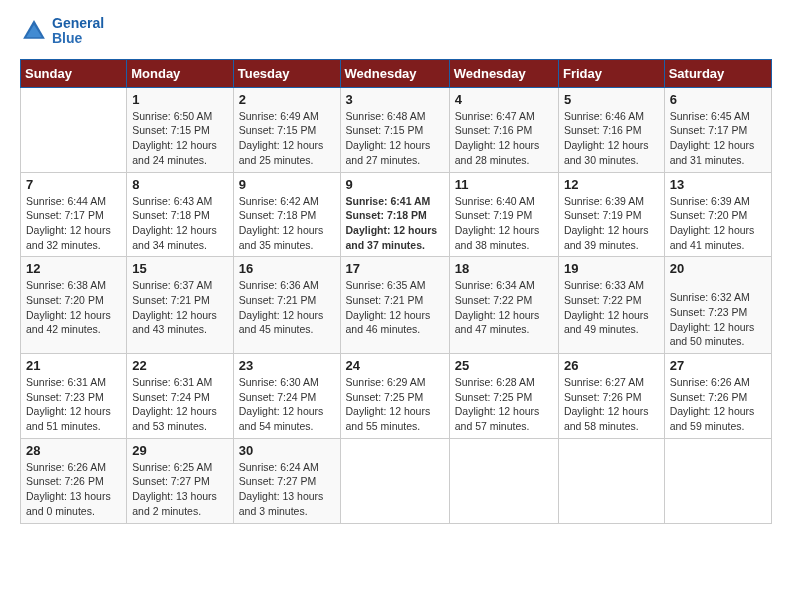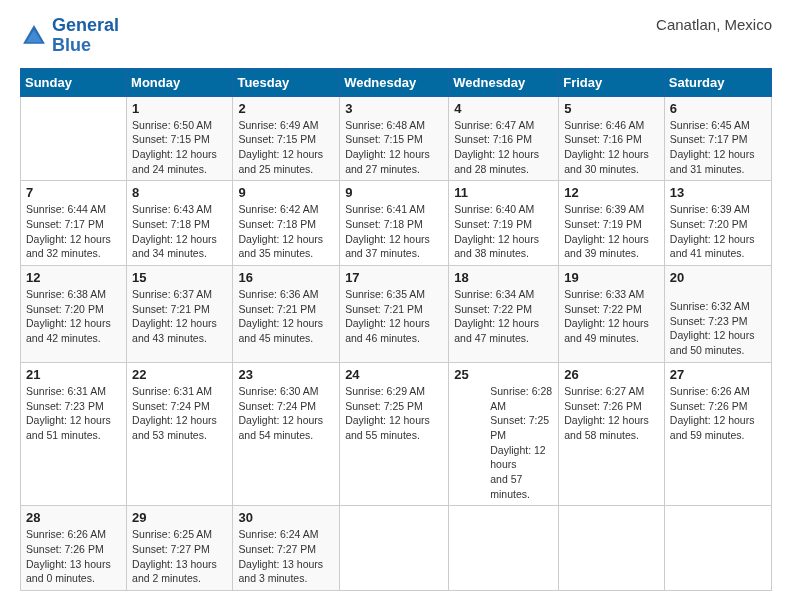--- a/index.html
+++ b/index.html
@@ -15,21 +15,21 @@
       justify-content: space-between;
       align-items: flex-start;
       margin-bottom: 12px;
     }
     .logo {
       display: flex;
       align-items: center;
       gap: 4px;
     }
     .logo-text {
-      font-size: 18px;
+      font-size: 14px;
       font-weight: bold;
       color: #1a1a2e;
       line-height: 1.1;
     }
     .logo-text span {
       color: #1a5fa8;
     }
     .logo-icon {
       width: 28px;
       height: 28px;
@@ -45,21 +45,21 @@
     .location {
       font-size: 15px;
       color: #444;
     }
     table {
       width: 100%;
       border-collapse: collapse;
       font-size: 11px;
     }
     thead tr th {
-      background: #0369a1;
+      background: #7f1d1d;
       color: #fff;
       padding: 6px 4px;
       text-align: left;
       font-size: 13px;
       font-weight: bold;
       border: 1px solid #1a5fa8;
     }
     tbody tr td {
       border: 1px solid #ccc;
       padding: 4px 5px;
@@ -95,21 +95,20 @@
     <svg class="logo-icon" viewBox="0 0 36 36">
       <polygon points="18,4 32,28 4,28" fill="#2a6db5"></polygon>
       <polygon points="18,10 28,26 8,26" fill="#5aaaf0" opacity="0.5"></polygon>
     </svg>
     <div class="logo-text">
       <span>General</span><br>
       <span style="color:#2a6db5">Blue</span>
     </div>
   </div>
   <div class="title-block">
-    <div class="location">Canatlan, Mexico</div>
   </div>
 </div>
 
 <table>
   <thead>
     <tr>
     <th>Sunday</th>
         <th>Monday</th>
         <th>Tuesday</th>
         <th>Wednesday</th>
@@ -181,21 +180,21 @@
         </td>
         <td>
           <span class="day-num">9</span>
           <div class="day-info" style="white-space: pre-line;">Sunrise: 6:42 AM
 Sunset: 7:18 PM
 Daylight: 12 hours
 and 35 minutes.</div>
         </td>
         <td>
           <span class="day-num">9</span>
-          <div class="day-info" style="white-space: pre-line;">Sunrise: 6:41 AM
+          <div class="day-info" style="white-space: pre-line; font-weight: bold;">Sunrise: 6:41 AM
 Sunset: 7:18 PM
 Daylight: 12 hours
 and 37 minutes.</div>
         </td>
         <td>
           <span class="day-num">11</span>
           <div class="day-info" style="white-space: pre-line;">Sunrise: 6:40 AM
 Sunset: 7:19 PM
 Daylight: 12 hours
 and 38 minutes.</div>
@@ -290,21 +289,21 @@
         </td>
         <td>
           <span class="day-num">24</span>
           <div class="day-info" style="white-space: pre-line;">Sunrise: 6:29 AM
 Sunset: 7:25 PM
 Daylight: 12 hours
 and 55 minutes.</div>
         </td>
         <td>
           <span class="day-num">25</span>
-          <div class="day-info" style="white-space: pre-line; margin-left: 36px;">Sunrise: 6:28 AM
+          <div class="day-info" style="white-space: pre-line;">Sunrise: 6:28 AM
 Sunset: 7:25 PM
 Daylight: 12 hours
 and 57 minutes.</div>
         </td>
         <td>
           <span class="day-num">26</span>
           <div class="day-info" style="white-space: pre-line;">Sunrise: 6:27 AM
 Sunset: 7:26 PM
 Daylight: 12 hours
 and 58 minutes.</div>

